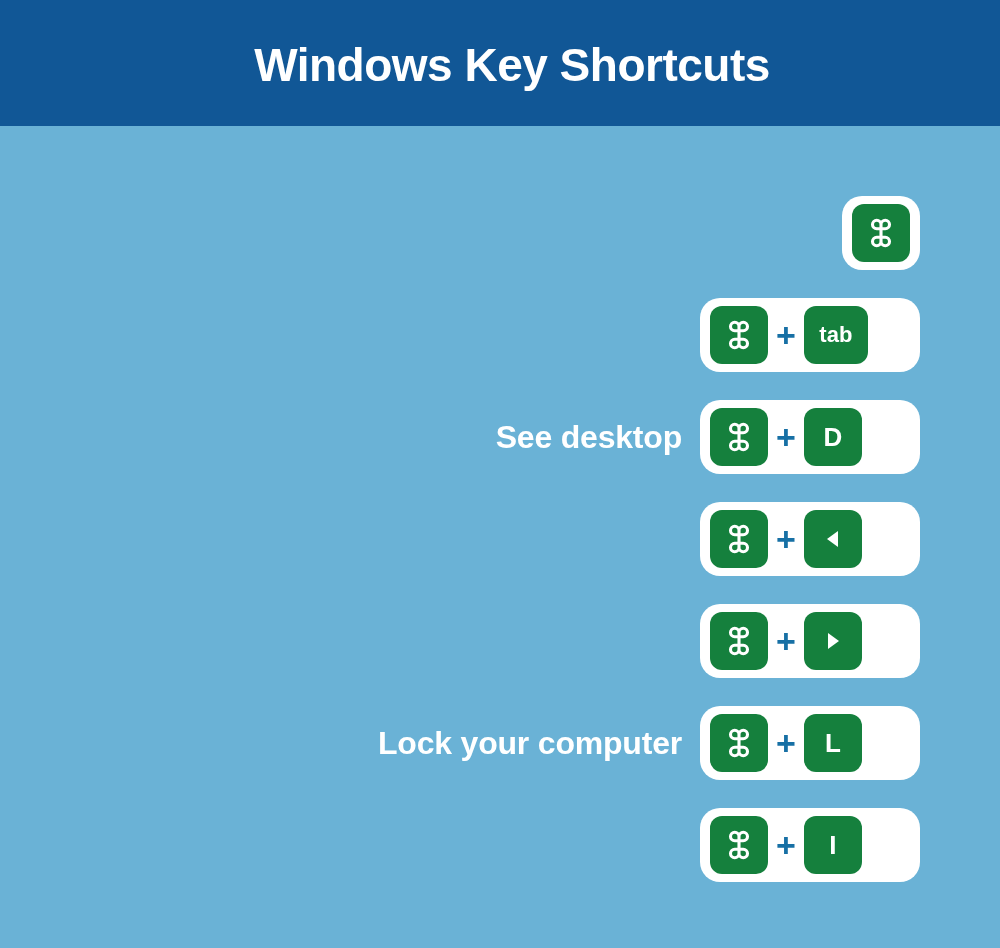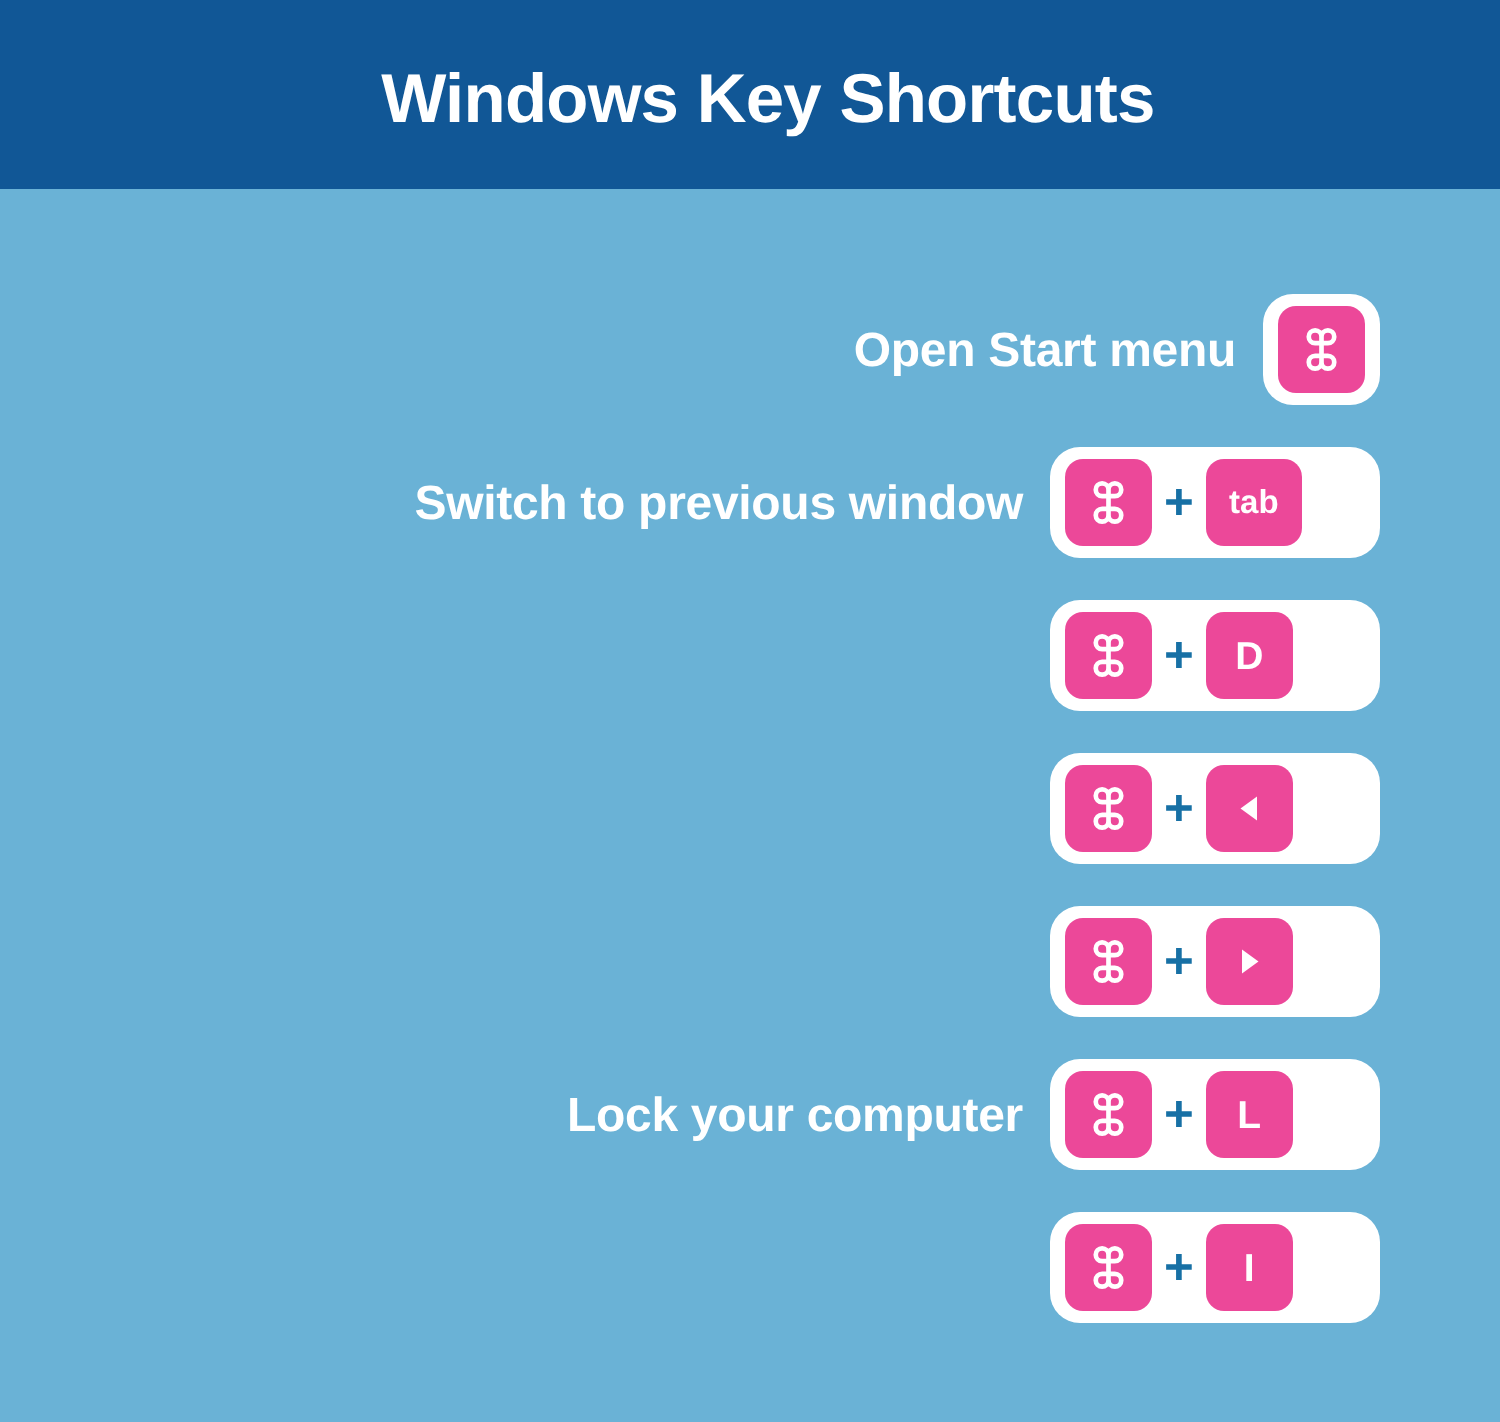--- a/index.html
+++ b/index.html
@@ -49,21 +49,21 @@
   }
   .key-group.single {
     width: auto;
     min-width: 76px;
     justify-content: center;
   }
   .key {
     display: inline-flex;
     align-items: center;
     justify-content: center;
-    background: #ec4899;
+    background: #15803d;
     color: #ffffff;
     width: 58px;
     height: 58px;
     border-radius: 12px;
     font-size: 26px;
     font-weight: 800;
     line-height: 1;
   }
   .key svg { display: block; }
   .key.tab-key {
@@ -83,44 +83,43 @@
 </head>
 <body>
 
 <div class="header">
   <h1>Windows Key Shortcuts</h1>
 </div>
 
 <div class="content">
 
   <div class="row">
-    <div class="label">Open Start menu</div>
     <div class="key-group single">
       <span class="key">
         <svg width="34" height="34" viewBox="0 0 24 24" fill="none" stroke="#ffffff" stroke-width="2.2" stroke-linecap="round" stroke-linejoin="round">
             <path d="M9 3a3 3 0 0 0-3 3 3 3 0 0 0 3 3h6a3 3 0 0 0 3-3 3 3 0 0 0-3-3 3 3 0 0 0-3 3v12a3 3 0 0 0 3 3 3 3 0 0 0 3-3 3 3 0 0 0-3-3H9a3 3 0 0 0-3 3 3 3 0 0 0 3 3 3 3 0 0 0 3-3V6a3 3 0 0 0-3-3z"></path>
           </svg>
       </span>
     </div>
   </div>
 
   <div class="row">
-    <div class="label">Switch to previous window</div>
     <div class="key-group">
       <span class="key">
         <svg width="34" height="34" viewBox="0 0 24 24" fill="none" stroke="#ffffff" stroke-width="2.2" stroke-linecap="round" stroke-linejoin="round">
             <path d="M9 3a3 3 0 0 0-3 3 3 3 0 0 0 3 3h6a3 3 0 0 0 3-3 3 3 0 0 0-3-3 3 3 0 0 0-3 3v12a3 3 0 0 0 3 3 3 3 0 0 0 3-3 3 3 0 0 0-3-3H9a3 3 0 0 0-3 3 3 3 0 0 0 3 3 3 3 0 0 0 3-3V6a3 3 0 0 0-3-3z"></path>
           </svg>
       </span>
       <span class="plus">+</span>
       <span class="key tab-key">tab</span>
     </div>
   </div>
 
   <div class="row">
+    <div class="label">See desktop</div>
     <div class="key-group">
       <span class="key">
         <svg width="34" height="34" viewBox="0 0 24 24" fill="none" stroke="#ffffff" stroke-width="2.2" stroke-linecap="round" stroke-linejoin="round">
             <path d="M9 3a3 3 0 0 0-3 3 3 3 0 0 0 3 3h6a3 3 0 0 0 3-3 3 3 0 0 0-3-3 3 3 0 0 0-3 3v12a3 3 0 0 0 3 3 3 3 0 0 0 3-3 3 3 0 0 0-3-3H9a3 3 0 0 0-3 3 3 3 0 0 0 3 3 3 3 0 0 0 3-3V6a3 3 0 0 0-3-3z"></path>
           </svg>
       </span>
       <span class="plus">+</span>
       <span class="key">D</span>
     </div>
   </div>

